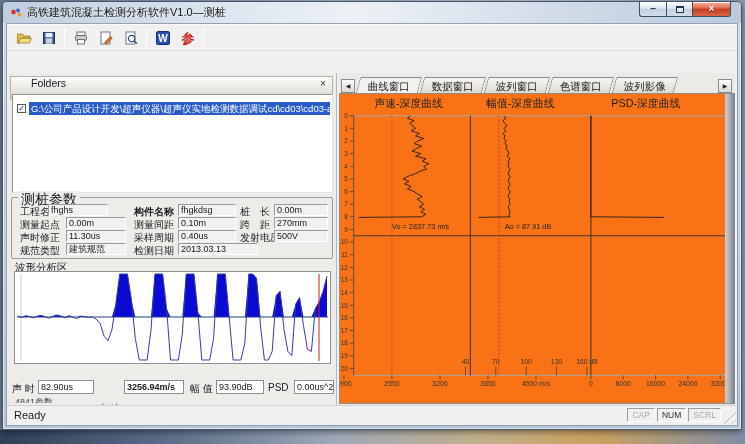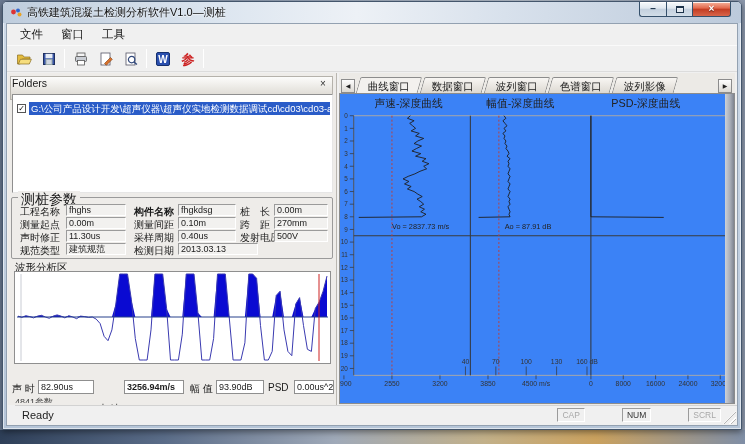--- a/index.html
+++ b/index.html
@@ -30,21 +30,21 @@
   
   .menubar { height:21px; padding-left:4px; display:flex; align-items:center; background:#f0f0f0; }
   .menu-item { padding:2px 9px; font-size:11.5px; }
   .toolbar { height:27px; display:flex; align-items:center; padding-left:4px; border-top:1px solid #fafafa; border-bottom:1px solid #dcdcdc; }
   .tbtn { width:25px; height:23px; display:flex; align-items:center; justify-content:center; border:1px solid transparent; }
   .tsep { width:1px; height:19px; background:#b9b9b9; margin:0 3px; border-right:1px solid #fff; }
   
   .main { position:absolute; left:0; right:0; top:49px; bottom:20px; }
   .left-panel { position:absolute; left:1px; top:0; width:329px; bottom:0; background:#eeece9; border-right:1px solid #b9b6b0; }
   .folders-hd { position:absolute; left:2px; right:3px; top:3px; height:24px; border:1px solid #b5b2ab;
-    background:linear-gradient(#fcfcfb,#d9d5cd); font-size:10.5px; line-height:13px; padding-left:1px; }
+    background:linear-gradient(#fcfcfb,#d9d5cd); font-size:10.5px; line-height:13px; padding-left:20px; }
   .fclose { position:absolute; right:3px; top:0; width:12px; text-align:center; font-size:10px; color:#333; line-height:13px; }
   .folders-list { position:absolute; left:4px; top:21px; width:321px; height:99px; background:#fff;
     border:1px solid #8f8f8f; border-right-color:#e6e6e6; border-bottom-color:#e6e6e6; }
   .folder-item { display:flex; align-items:center; margin:7px 2px 0 4px; height:13px; }
   .cb { width:9px; height:9px; border:1px solid #555; background:#fff; font-size:8px; line-height:8px; text-align:center; color:#111; flex:none; }
   .fi-label { margin-left:3px; font-size:9.5px; line-height:13px; padding:0 2px; white-space:nowrap; overflow:hidden; flex:1; }
   .fi-label.sel { background:#2a5cc8; color:#fff; }
   .params { position:absolute; left:3px; top:124px; width:322px; height:62px; border:1px solid #9a9a9a; border-radius:2px; }
   .params .box-title { position:absolute; top:-7px; left:6px; background:#eeece9; padding:0 3px; font-size:14px; }
   .pfield-label { position:absolute; font-size:10px; white-space:pre; }
@@ -63,26 +63,26 @@
   
   .right-panel { position:absolute; left:332px; right:2px; top:0; bottom:0; background:#eceae6; }
   .tabstrip { position:absolute; left:1px; right:1px; top:3px; height:17px; display:flex; align-items:flex-end; }
   .tab-arrow { width:14px; height:14px; border:1px solid #8c8c8c; background:linear-gradient(#fdfdfd,#dcd9d3);
     font-size:6px; line-height:12px; text-align:center; color:#222; margin:0 3px 0 1px; flex:none; }
   .tab-arrow.right { margin-left:auto; margin-right:2px; }
   .tab { height:16px; padding:1px 9px 0 9px; font-size:10.5px; border:1px solid #8c8c8c; border-bottom:none;
     background:linear-gradient(#f8f6f3,#ddd9d2); margin-right:2px; transform:skewX(-16deg); border-radius:2px 2px 0 0; flex:none; }
   .tab > span { display:inline-block; transform:skewX(16deg); line-height:14px; }
   .tab.active { background:#f3f1ee; }
-  .tabcontent { position:absolute; left:0; right:0; top:20px; bottom:1px; background:#3b82f6; border:1px solid #8c8c8c; }
+  .tabcontent { position:absolute; left:0; right:0; top:20px; bottom:1px; background:#f97316; border:1px solid #8c8c8c; }
   .vstrip { position:absolute; right:0; top:0; bottom:0; width:9px; background:linear-gradient(90deg,#cdd1d7,#a9aeb8 55%,#7e8490); }
   
-  .statusbar { position:absolute; left:8px; right:0; bottom:0; height:20px; background:#f0f0f0; border-top:1px solid #d2d2d2; }
+  .statusbar { position:absolute; left:0; right:0; bottom:0; height:20px; background:#f0f0f0; border-top:1px solid #d2d2d2; }
   .status-msg { position:absolute; left:7px; top:3px; font-size:11px; color:#222; }
-  .locks { position:absolute; right:16px; top:2px; display:flex;gap:35px; }
+  .locks { position:absolute; right:16px; top:2px; display:flex; }
   .lock { height:14px; margin-left:2px; padding:0 4px; border:1px solid; border-color:#9b9b9b #fff #fff #9b9b9b;
     font-size:8.5px; line-height:12px; color:#a8a8a8; }
   .lock.active { color:#333; }
   .grip { position:absolute; right:1px; bottom:1px; width:13px; height:13px;
     background:repeating-linear-gradient(315deg, transparent 0 3px, #b5b5b5 3px 4px, #fff 4px 5px);
     clip-path:polygon(100% 0, 100% 100%, 0 100%); }
   svg text { font-family:"Liberation Sans","DejaVu Sans",sans-serif; }
 </style>
 </head>
 <body>
@@ -103,25 +103,20 @@
           </div>
         <div class="wbtn max">
             <span class="maxbox"></span>
           </div>
         <div class="wbtn close">
             <span class="glyph">×</span>
           </div>
       </div>
     </div>
     <div class="winbody">
-      <div class="menubar" id="menubar">
-          <span class="menu-item">文件</span>
-          <span class="menu-item">窗口</span>
-          <span class="menu-item">工具</span>
-        </div>
       <div class="toolbar" id="toolbar">
           <div class="tbtn">
             <svg width="16" height="16">
               <path d="M1.5 4h5l1.6 2H14v2H6.2L4.2 13H1.5z" fill="#e4bc3f" stroke="#8a6d1f" stroke-width=".7"></path>
               <path d="M4.4 8.3h11l-2.1 4.7H2.4z" fill="#f6dd7d" stroke="#8a6d1f" stroke-width=".7"></path>
             </svg>
           </div>
           <div class="tbtn">
             <svg width="16" height="16">
               <rect x="2.5" y="2.5" width="11" height="11" fill="#3a56a8" stroke="#1e2f5e"></rect>
@@ -172,21 +167,21 @@
           </div>
           <div class="folders-list" id="folders-list">
               <div class="folder-item">
                 <span class="cb">✓</span>
                 <span class="fi-label sel">G:\公司产品设计开发\超声仪器\超声仪实地检测数据调试cd\cd03\cd03-a...</span>
               </div>
             </div>
           <div class="params" id="params-box">
             <span class="box-title">测桩参数</span>
           <span class="pfield-label" style="left: 8px; top: 7px;">工程名称</span>
-              <span class="pfield-box" style="left: 54px; top: 6px; width: 60px;">fhghs</span>
+              <span class="pfield-box" style="left: 36px; top: 6px; width: 60px;">fhghs</span>
               <span class="pfield-label" style="left: 122px; top: 7px; font-weight: bold;">构件名称</span>
               <span class="pfield-box" style="left: 166px; top: 6px; width: 58px;">fhgkdsg</span>
               <span class="pfield-label" style="left: 228px; top: 7px;">桩　长</span>
               <span class="pfield-box" style="left: 262px; top: 6px; width: 54px;">0.00m</span>
               <span class="pfield-label" style="left: 8px; top: 20px;">测量起点</span>
               <span class="pfield-box" style="left: 54px; top: 19px; width: 60px;">0.00m</span>
               <span class="pfield-label" style="left: 122px; top: 20px;">测量间距</span>
               <span class="pfield-box" style="left: 166px; top: 19px; width: 58px;">0.10m</span>
               <span class="pfield-label" style="left: 228px; top: 20px;">跨　距</span>
               <span class="pfield-box" style="left: 262px; top: 19px; width: 54px;">270mm</span>

